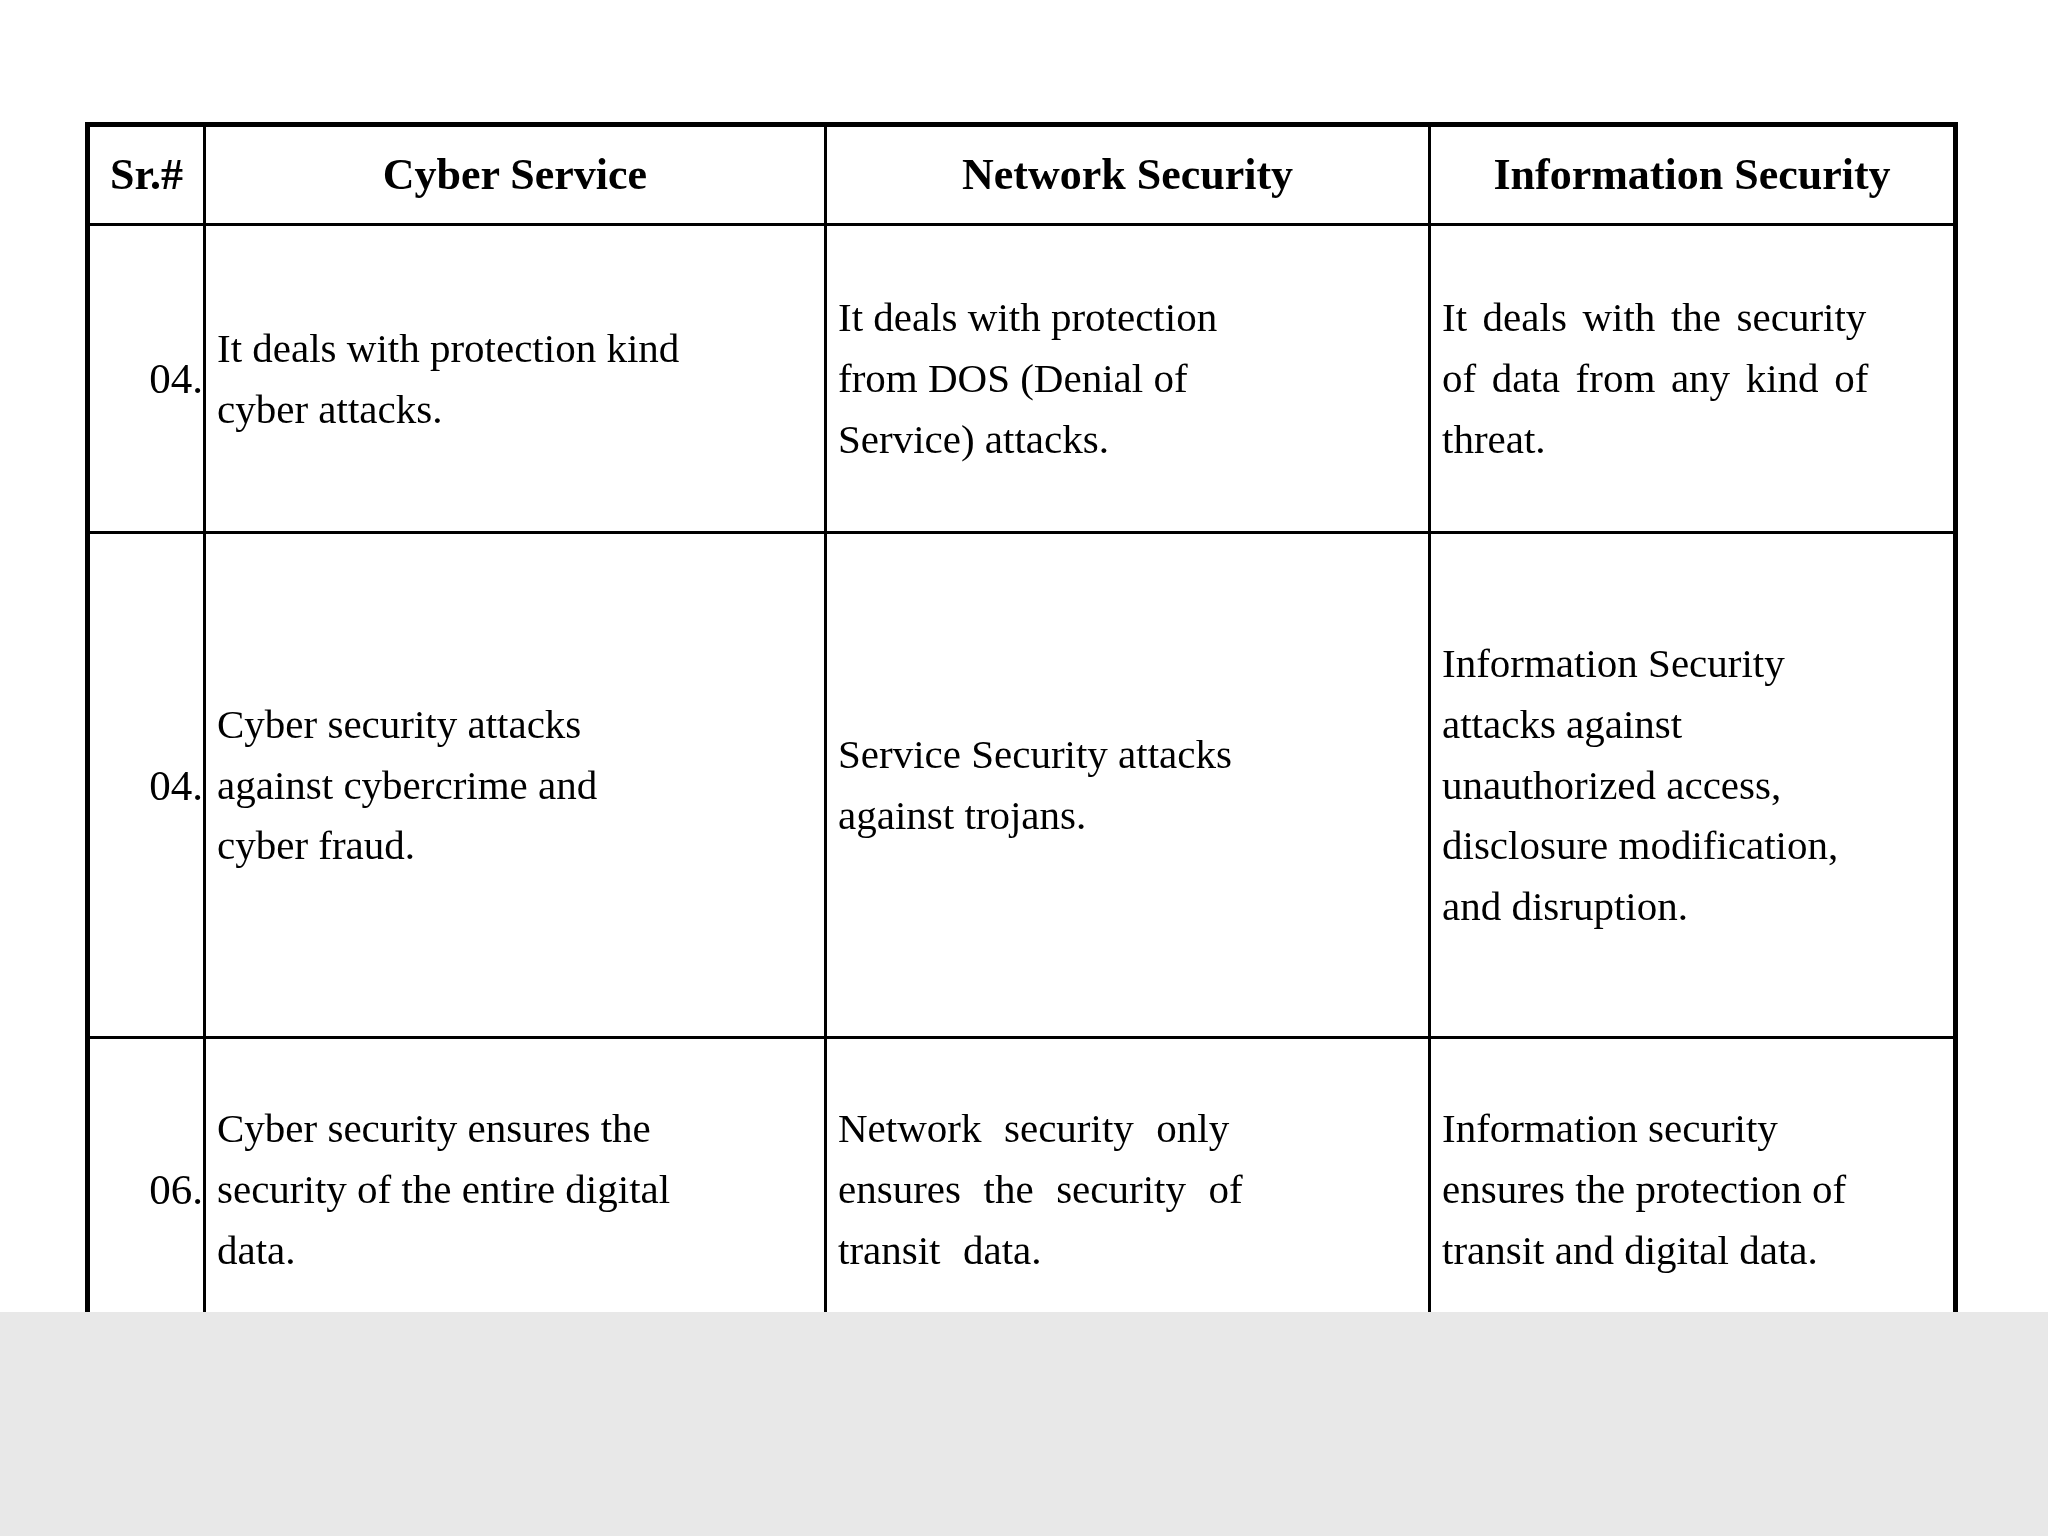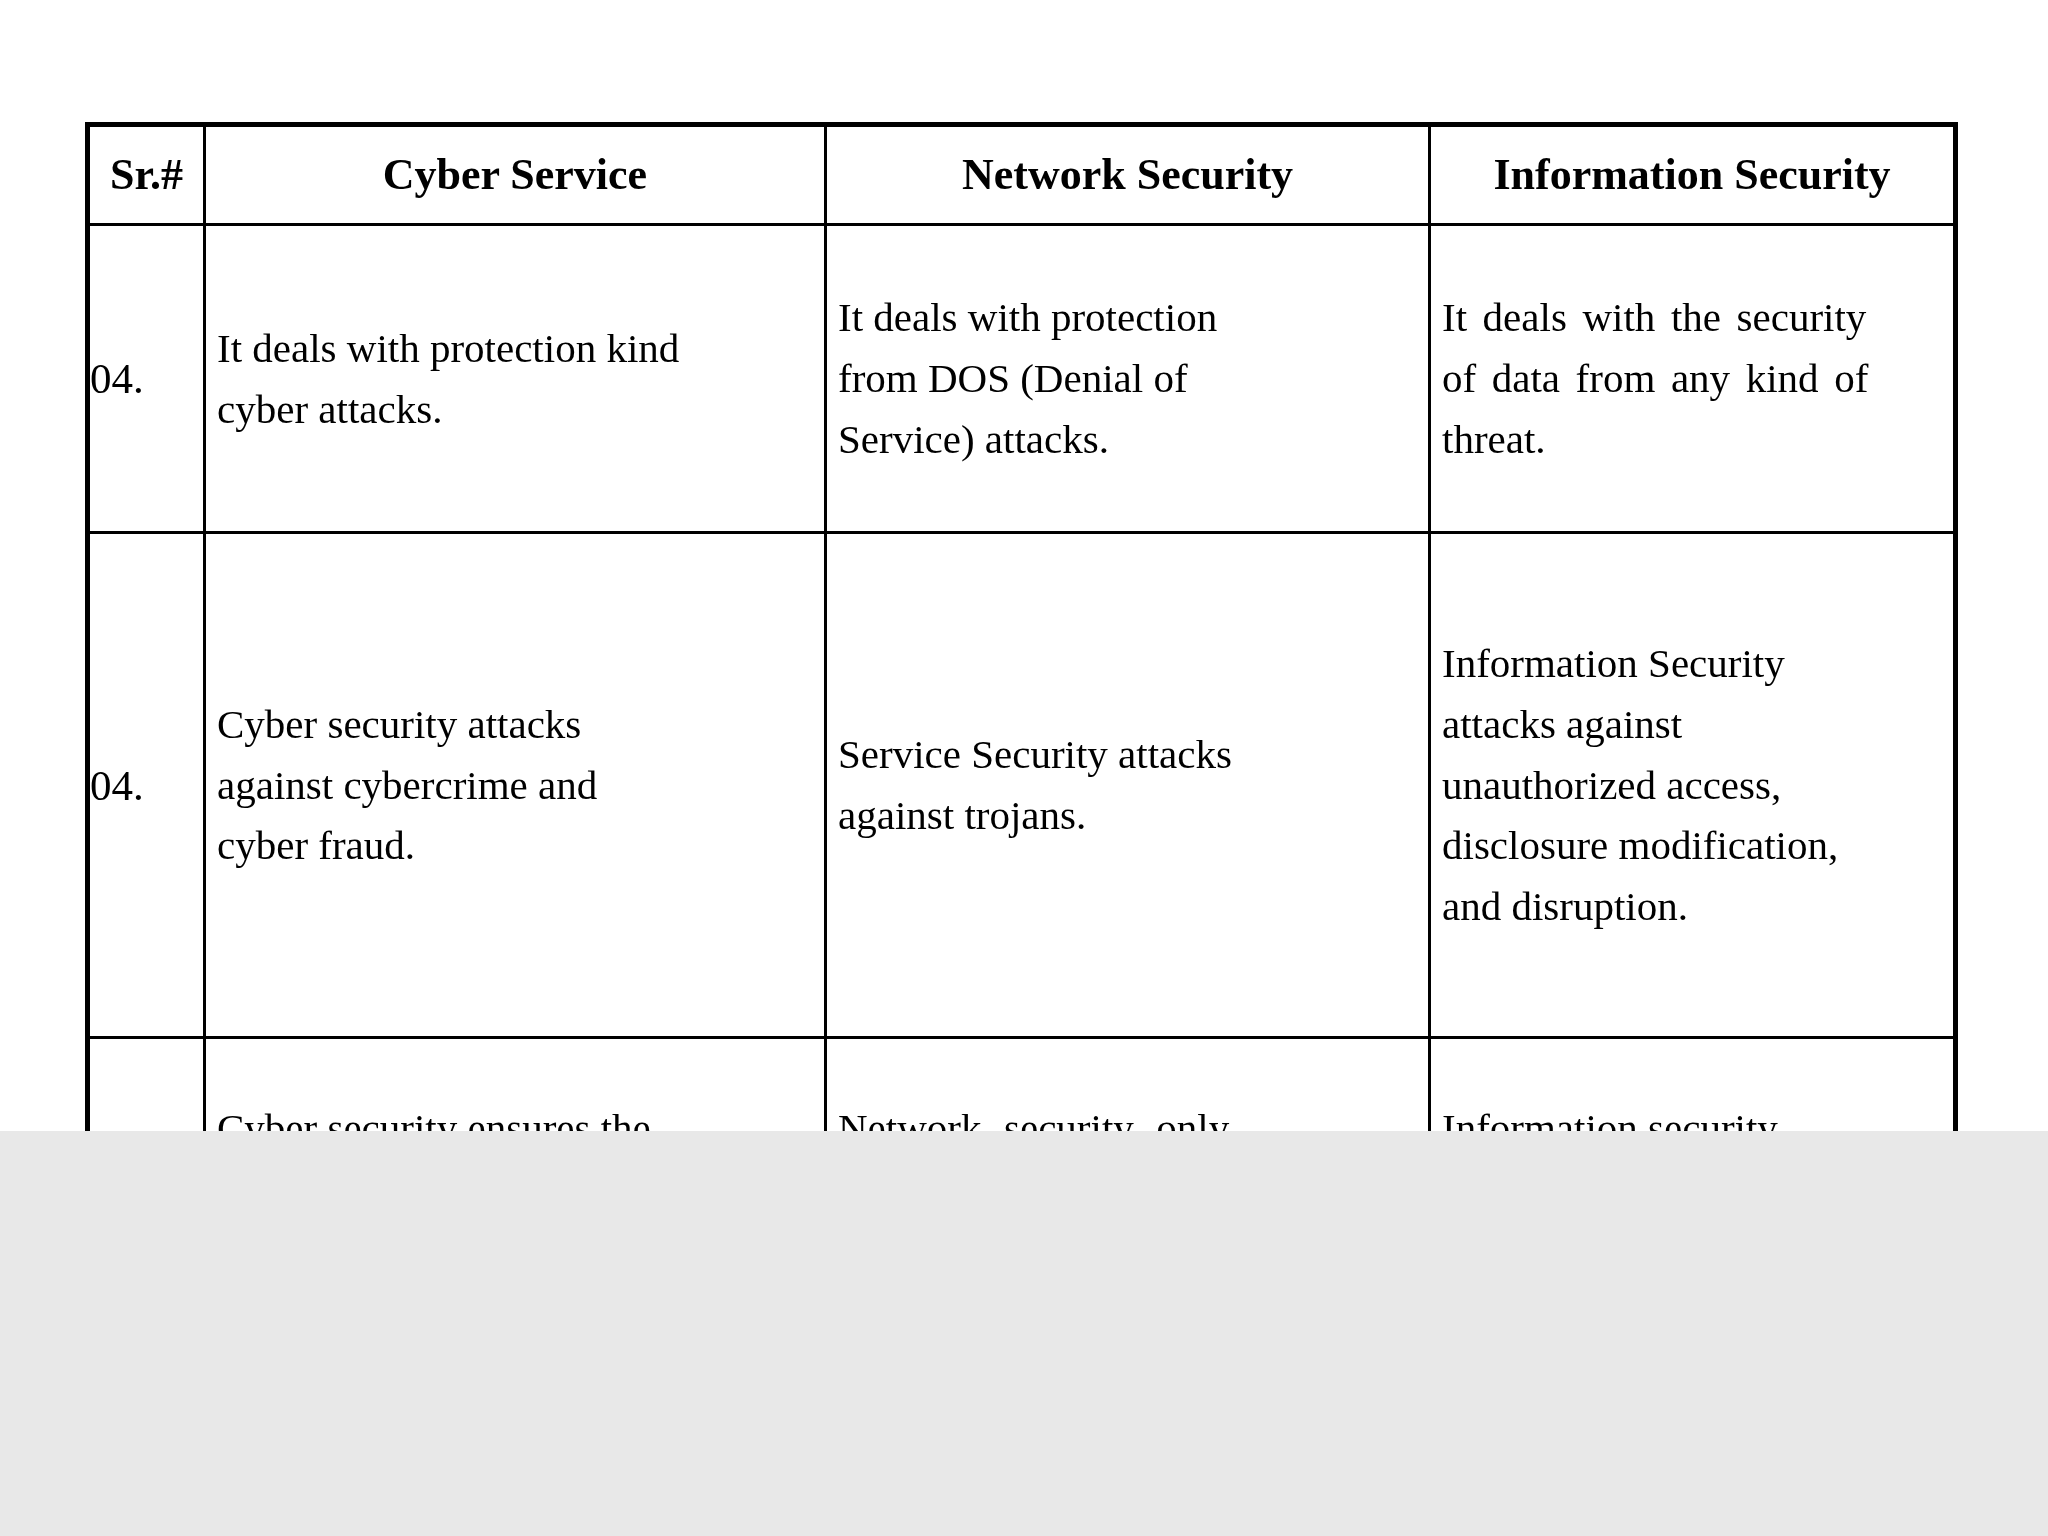--- a/index.html
+++ b/index.html
@@ -3,21 +3,21 @@
 <meta charset="utf-8">
 <style>
   html, body {
     margin: 0;
     padding: 0;
     background: #e8e8e8;
   }
   .slide {
     position: relative;
     width: 2048px;
-    height: 1131px;
+    height: 1312px;
     background: #ffffff;
     overflow: hidden;
     font-family: "Liberation Serif", serif;
   }
   table.cmp {
     position: absolute;
     left: 85px;
     top: 122px;
     width: 1868px;
     border-collapse: collapse;
@@ -39,21 +39,21 @@
     font-weight: bold;
     font-size: 44px;
     line-height: 1.15;
     text-align: center;
     vertical-align: middle;
     padding: 0 4px;
   }
   td.sr {
     font-family: "Liberation Serif", serif;
     font-size: 43px;
-    text-align: left;
+    text-align: right;
     vertical-align: middle;
     padding: 0;
   }
   td.txt {
     font-family: "Liberation Serif", serif;
     font-size: 41px;
     line-height: 1.48;
     text-align: left;
     vertical-align: middle;
     padding: 6px 8px 6px 11px;

